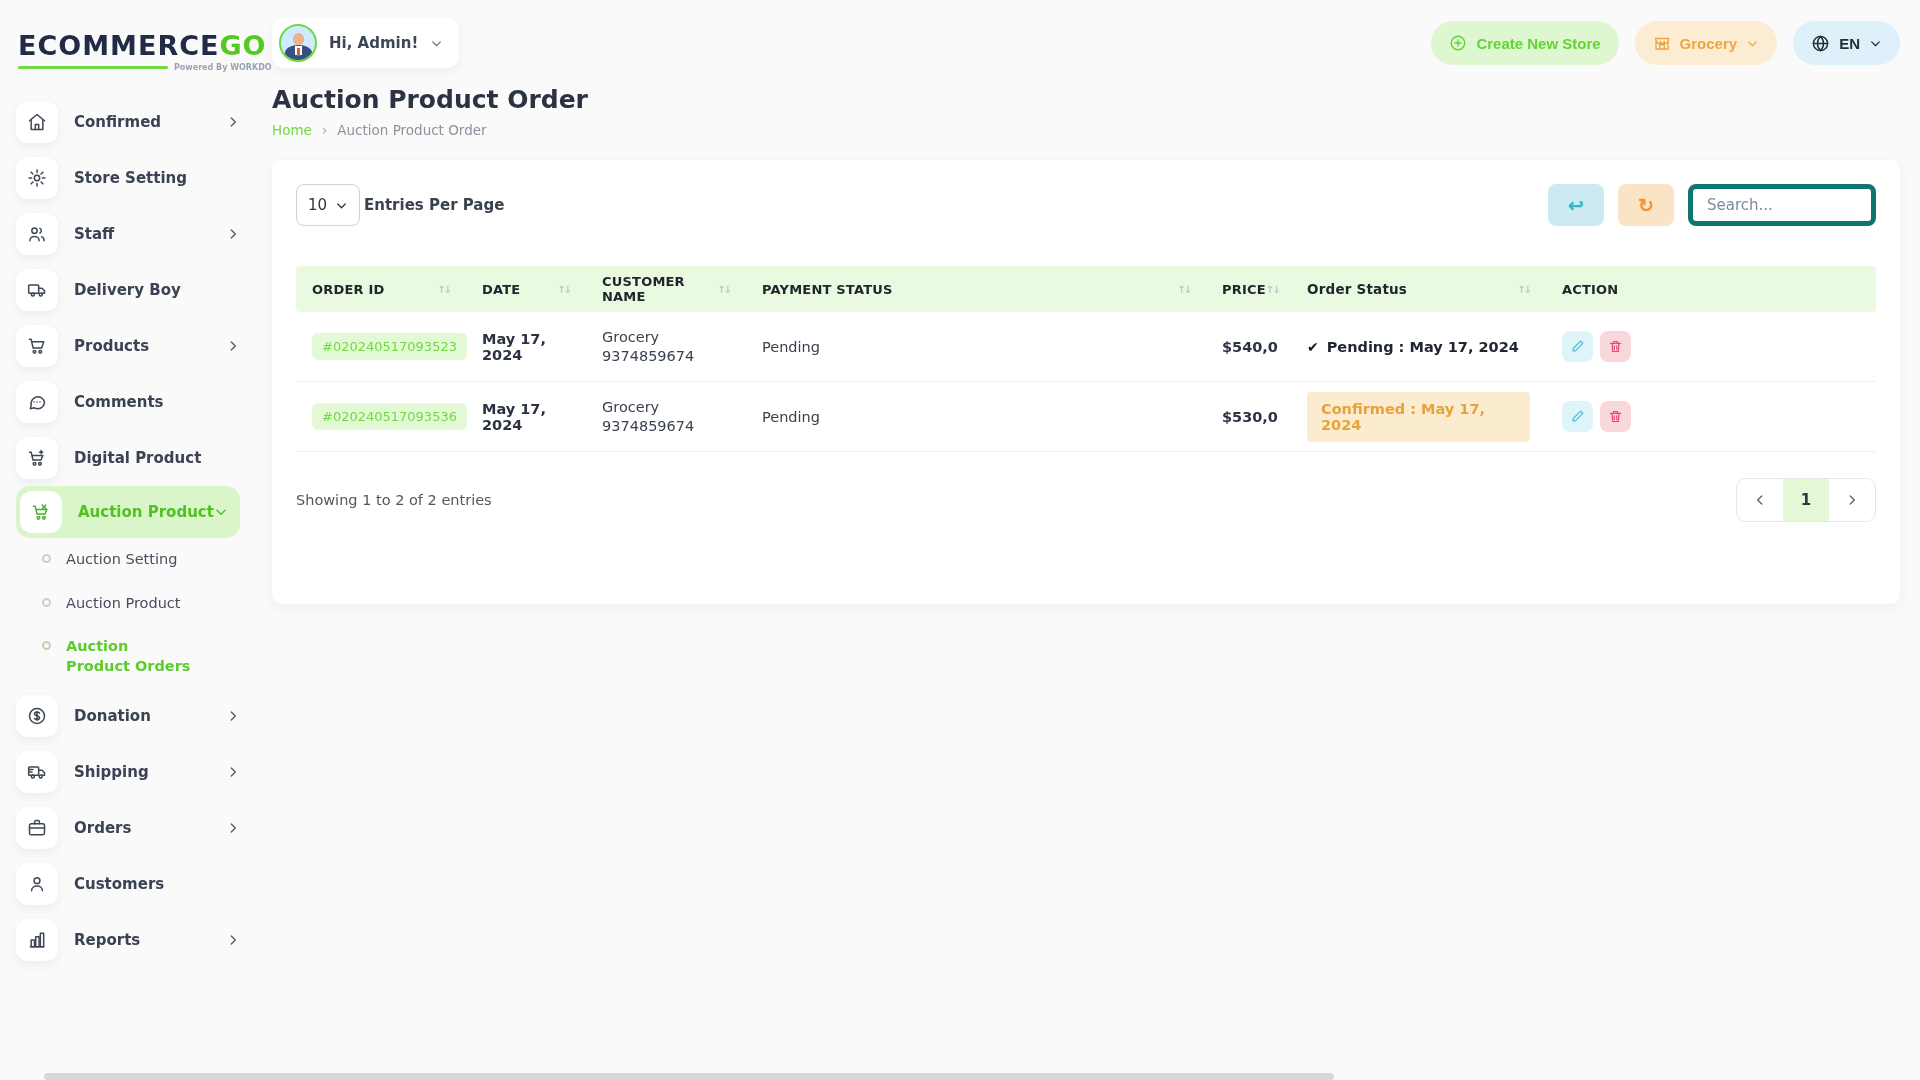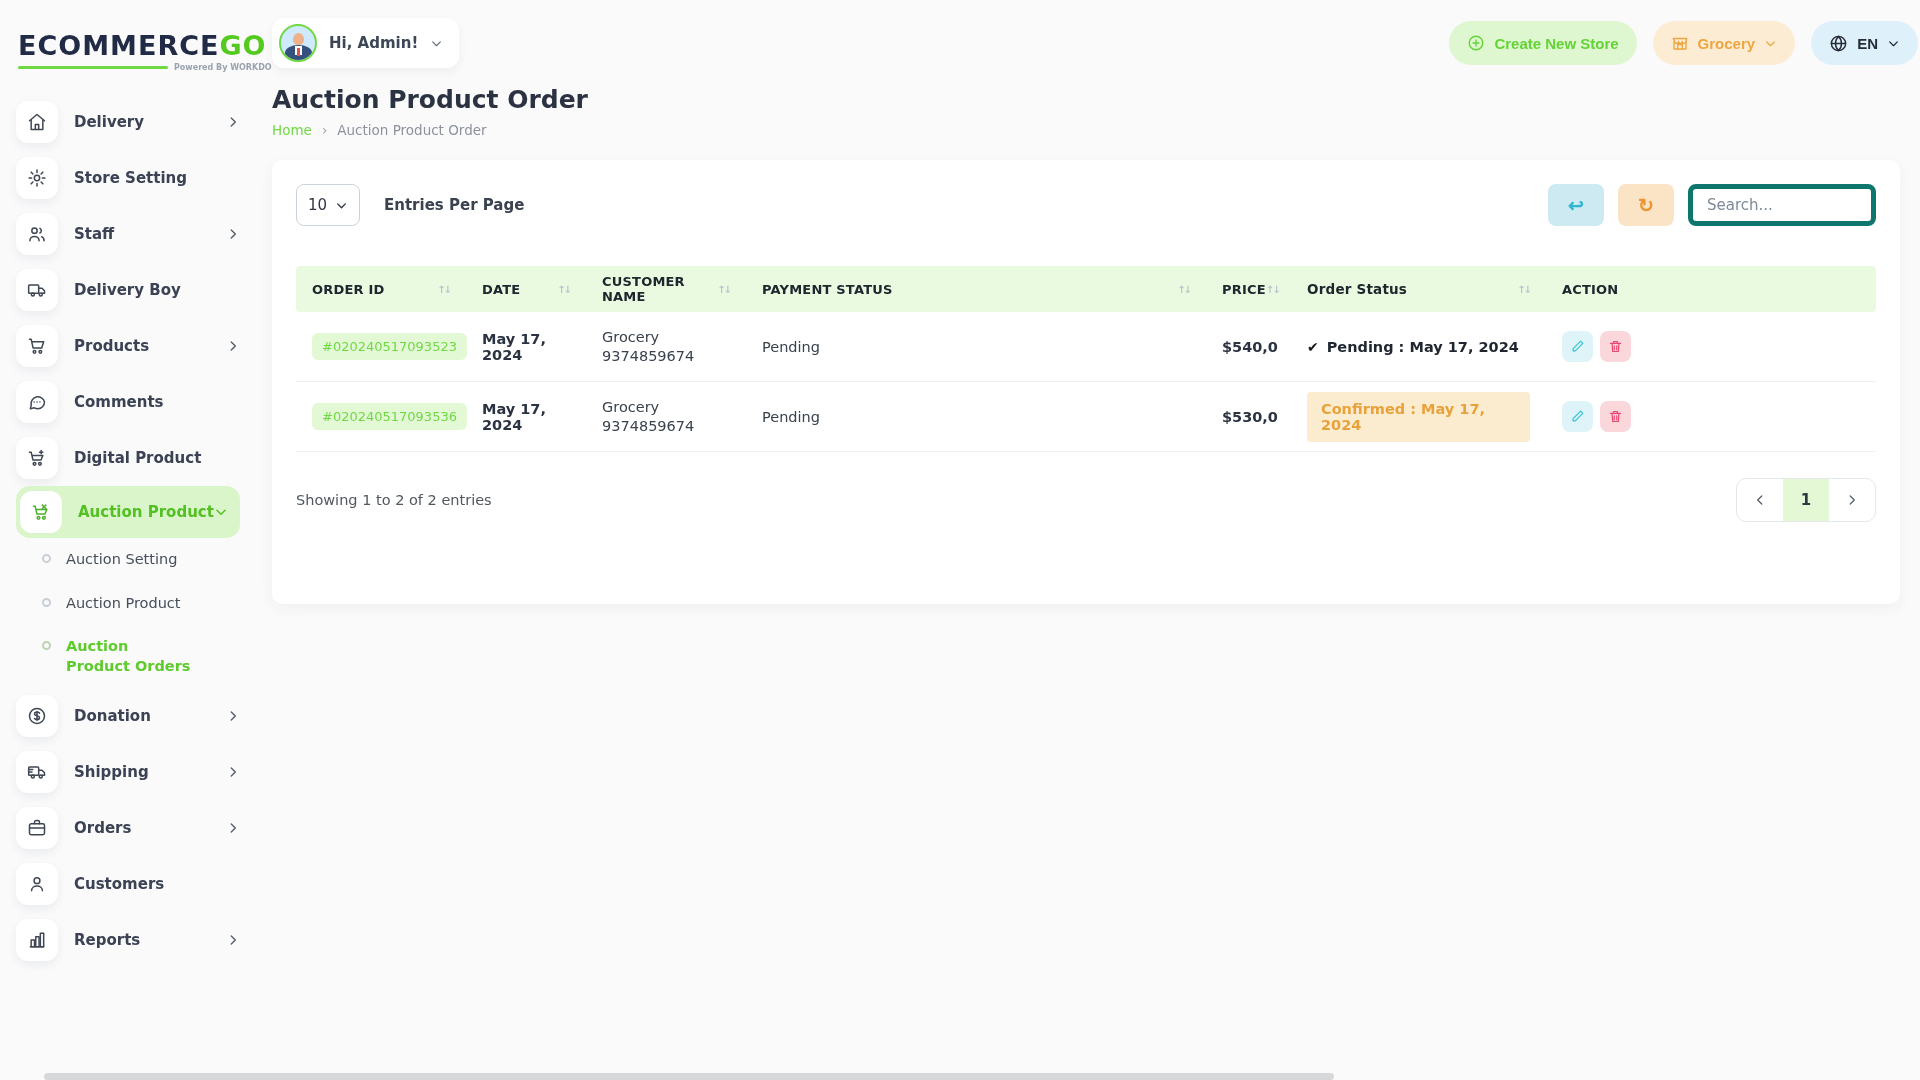--- a/index.html
+++ b/index.html
@@ -30,21 +30,21 @@
   .side-item.active { background:#d9f5c9; border-radius:14px; margin:0 16px; padding:0 12px 0 4px; height:52px; }
   .side-item.active .tile { color:#4caf2a; box-shadow:none; }
   .side-item.active .side-label, .side-item.active .side-chev { color:#53c024; }
   .side-sub { display:flex; align-items:flex-start; padding:12px 16px 12px 42px; cursor:pointer; }
   .bullet { width:9px; height:9px; border:2px solid #c9cfd6; border-radius:50%; margin-top:4px; flex:0 0 9px; }
   .side-sub-label { margin-left:15px; font-size:14.5px; font-weight:500; color:#474f5c; line-height:1.35; }
   .side-sub.active .side-sub-label { color:#5ecb2c; font-weight:700; max-width:130px; }
   .side-sub.active .bullet { border-color:#bcd3b0; }
 
   
-  .main { position:absolute; left:256px; top:0; width:1664px; padding:15px 2px 0 16px; }
+  .main { position:absolute; left:256px; top:0; width:1664px; padding:15px 20px 0 16px; }
   .topbar { display:flex; align-items:center; justify-content:space-between; height:56px; }
   .user-chip {
     background:#fff; border-radius:12px; box-shadow:0 4px 10px rgba(44,52,66,0.06);
     display:flex; align-items:center; gap:12px; padding:6px 16px 6px 7px; cursor:pointer;
   }
   .avatar { width:38px; height:38px; border-radius:50%; border:2px solid #6fd943; background:#cfeafe; overflow:hidden; position:relative; }
   .avatar .head { position:absolute; left:12px; top:7px; width:11px; height:12px; border-radius:50% 50% 45% 45%; background:#f0b990; background:#edb28a; }
   .avatar .suit { position:absolute; left:4px; top:19px; width:27px; height:16px; border-radius:50% 50% 0 0; background:#37517e; }
   .avatar .shirt { position:absolute; left:14px; top:20px; width:7px; height:9px; background:#fff; }
   .avatar .tie { position:absolute; left:16px; top:22px; width:3px; height:8px; background:#d8544f; }
@@ -68,21 +68,21 @@
   .card {
     margin-top:22px; background:#fff; border-radius:10px;
     box-shadow:0 4px 14px rgba(44,52,66,0.05);
     padding:24px 24px 28px 24px; width:1628px; min-height:444px;
   }
   .toolbar { display:flex; align-items:center; }
   .entries-select {
     width:64px; height:42px; border:1px solid #ccd3da; border-radius:8px; background:#fff;
     display:flex; align-items:center; justify-content:center; gap:8px; font-size:15px; color:#2f3744; cursor:pointer;
   }
-  .entries-label { margin-left:24px; font-size:15px; font-weight:600; color:#39424e; }
+  .entries-label { margin-left:4px; font-size:15px; font-weight:600; color:#39424e; }
   .toolbar-right { margin-left:auto; display:flex; align-items:center; gap:14px; }
   .icon-btn { width:56px; height:42px; border-radius:8px; border:none; display:flex; align-items:center; justify-content:center; cursor:pointer; font-size:19px; font-weight:700; }
   .btn-undo { background:#cdeaf2; color:#2eb7cd; }
   .btn-refresh { background:#fbe3c6; color:#ef9430; }
   .search-input {
     width:188px; height:42px; border:5px solid #0f766e; border-radius:8px; padding:0 14px;
     font-size:15px; color:#39424e; font-family:inherit; background:#fff;
   }
   .search-input::placeholder { color:#7d8a97; }
 
@@ -130,21 +130,21 @@
   <div class="side-nav">
 
     <div class="side-item">
       <span class="tile">
         <svg width="20" height="20" viewBox="0 0 24 24" fill="none" stroke="currentColor" stroke-width="1.8" stroke-linecap="round" stroke-linejoin="round">
             <path d="M3 10.5 12 3l9 7.5"></path>
             <path d="M5 9.5V21h14V9.5"></path>
             <path d="M10 21v-6h4v6"></path>
           </svg>
       </span>
-      <span class="side-label">Delivery</span>
+      <span class="side-label">Confirmed</span>
       <span class="side-chev">
           <svg width="14" height="14" viewBox="0 0 24 24" fill="none" stroke="currentColor" stroke-width="2.4" stroke-linecap="round" stroke-linejoin="round">
             <polyline points="9 5 16 12 9 19"></polyline>
           </svg>
         </span>
     </div>
 
 
     <div class="side-item">
       <span class="tile">

